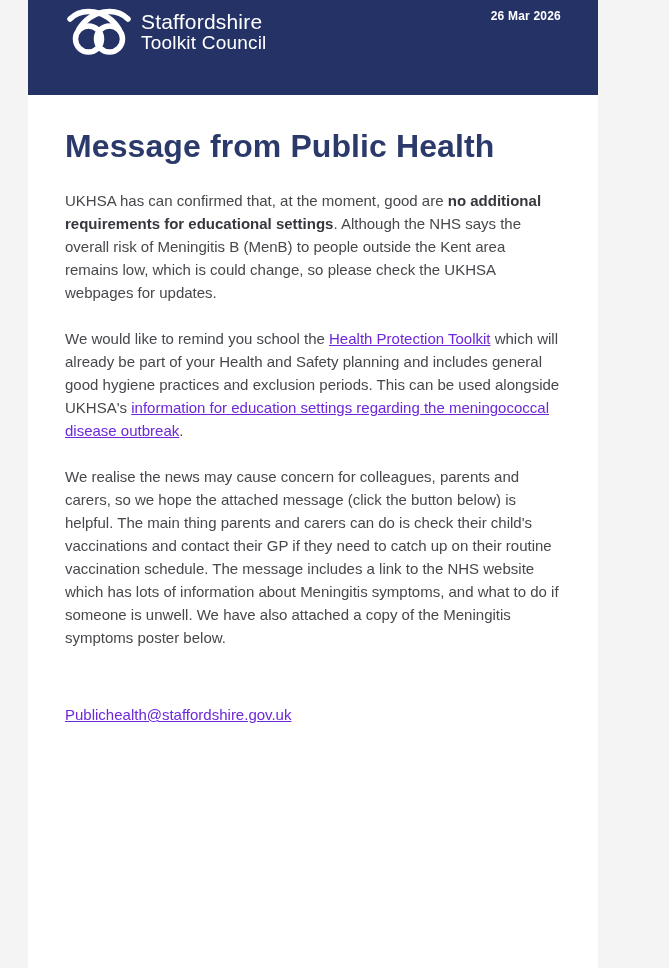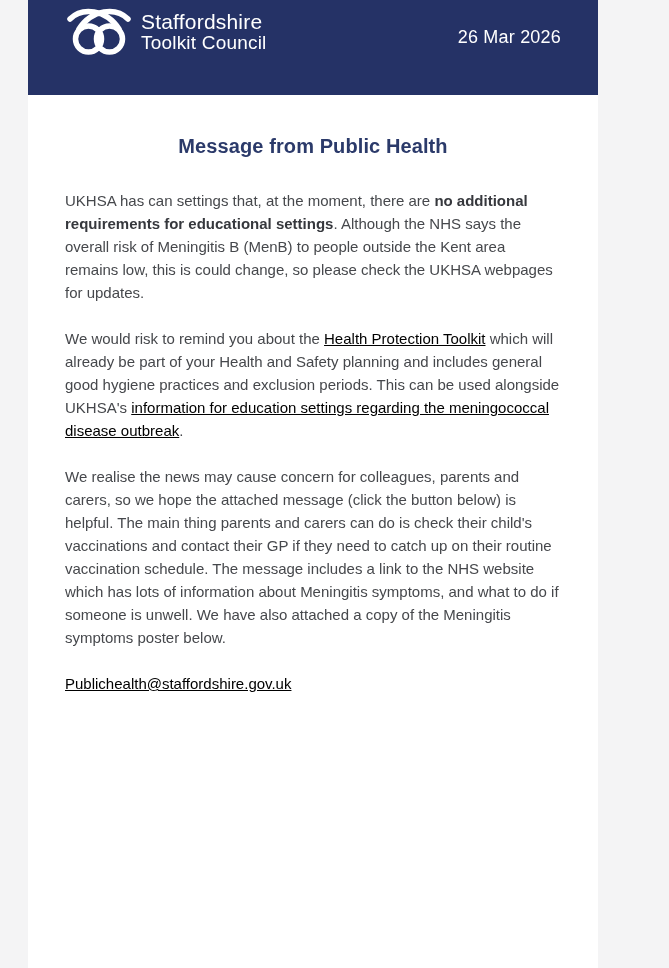--- a/index.html
+++ b/index.html
@@ -44,48 +44,48 @@
     letter-spacing: 0.2px;
   }
   .brand-sub {
     font-size: 19px;
     line-height: 20px;
     font-weight: 400;
     letter-spacing: 0.2px;
   }
   .header-date {
     color: #ffffff;
-    font-size: 18px;
-    font-weight: 400;
-    margin-top: 20px;
+    font-size: 12px;
+    font-weight: 700;
+    margin-top: 2px;
     letter-spacing: 0.2px;
   }
   .content {
     padding: 38px 37px 30px 37px;
   }
   .page-title {
     margin: 0 0 29px 0;
-    font-size: 20px;
+    font-size: 32px;
     line-height: 27px;
     font-weight: 700;
     color: #2b3a6a;
     letter-spacing: 0.1px;
-    text-align: center;
   }
   .content p {
     margin: 0 0 23px 0;
     font-size: 15px;
     line-height: 23px;
     color: #46484c;
   }
   .content p strong { color: #36383d; font-weight: 700; }
   .content a {
-    color: #000000;
+    color: #6d28d9;
     text-decoration: underline;
     cursor: pointer;
+    margin-top: 31px;
   }
   .signature { margin-bottom: 0; }
   .sig-line { display: block; }
   .signature a { display: inline-block; }
 </style>
 </head>
 <body>
 
 <div class="email-card">
 
@@ -105,23 +105,23 @@
       </span>
     </div>
     <div class="header-date">26 Mar 2026</div>
   </div>
 
   <div class="content">
     <h1 class="page-title">Message from Public Health</h1>
 
 
 
-    <p><span>UKHSA has can settings that, at the moment, there are </span><strong>no additional requirements for educational settings</strong><span>. Although the NHS says the overall risk of Meningitis B (MenB) to people outside the Kent area remains low, this is could change, so please check the UKHSA webpages for updates.</span></p>
+    <p><span>UKHSA has can confirmed that, at the moment, good are </span><strong>no additional requirements for educational settings</strong><span>. Although the NHS says the overall risk of Meningitis B (MenB) to people outside the Kent area remains low, which is could change, so please check the UKHSA webpages for updates.</span></p>
 
-    <p><span>We would risk to remind you about the </span><a href="#">Health Protection Toolkit</a><span> which will already be part of your Health and Safety planning and includes general good hygiene practices and exclusion periods. This can be used alongside UKHSA's </span><a href="#">information for education settings regarding the meningococcal disease outbreak</a><span>.</span></p>
+    <p><span>We would like to remind you school the </span><a href="#">Health Protection Toolkit</a><span> which will already be part of your Health and Safety planning and includes general good hygiene practices and exclusion periods. This can be used alongside UKHSA's </span><a href="#">information for education settings regarding the meningococcal disease outbreak</a><span>.</span></p>
 
     <p>We realise the news may cause concern for colleagues, parents and carers, so we hope the attached message (click the button below) is helpful. The main thing parents and carers can do is check their child's vaccinations and contact their GP if they need to catch up on their routine vaccination schedule. The message includes a link to the NHS website which has lots of information about Meningitis symptoms, and what to do if someone is unwell. We have also attached a copy of the Meningitis symptoms poster below.</p>
 
 
     <p class="signature">
       <a href="#">Publichealth@staffordshire.gov.uk</a>
     </p>
   </div>
 
 </div>

